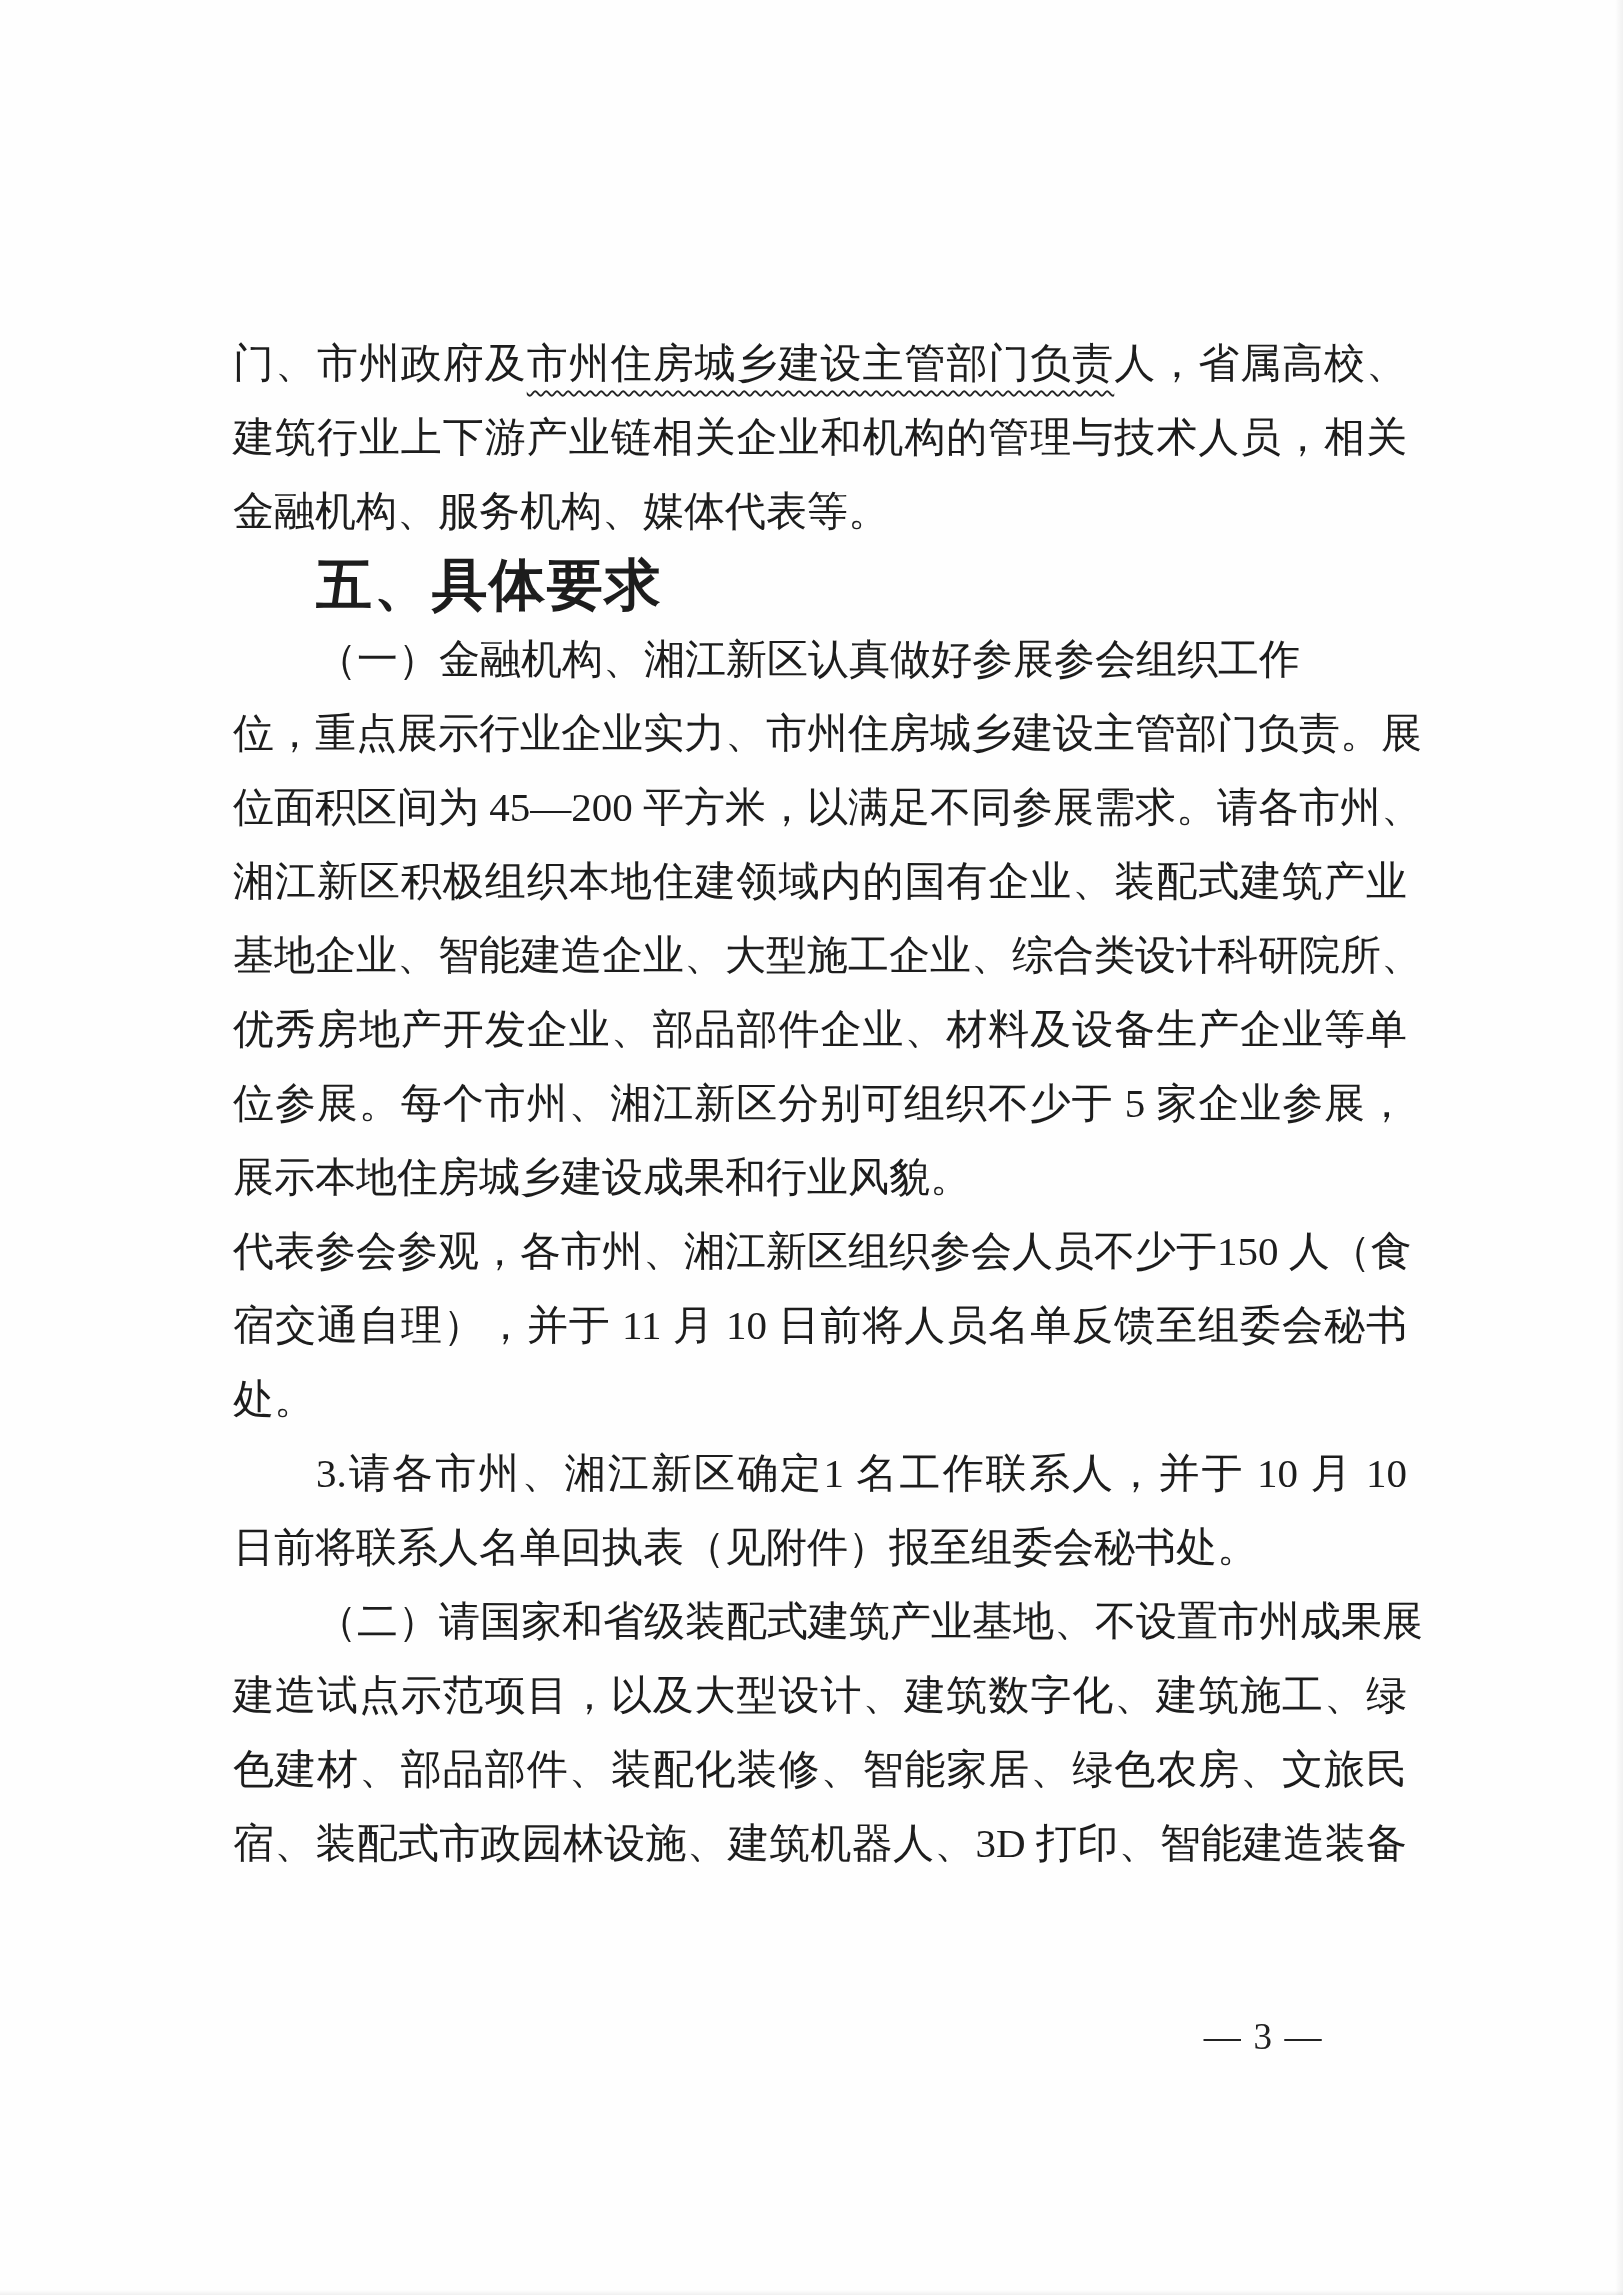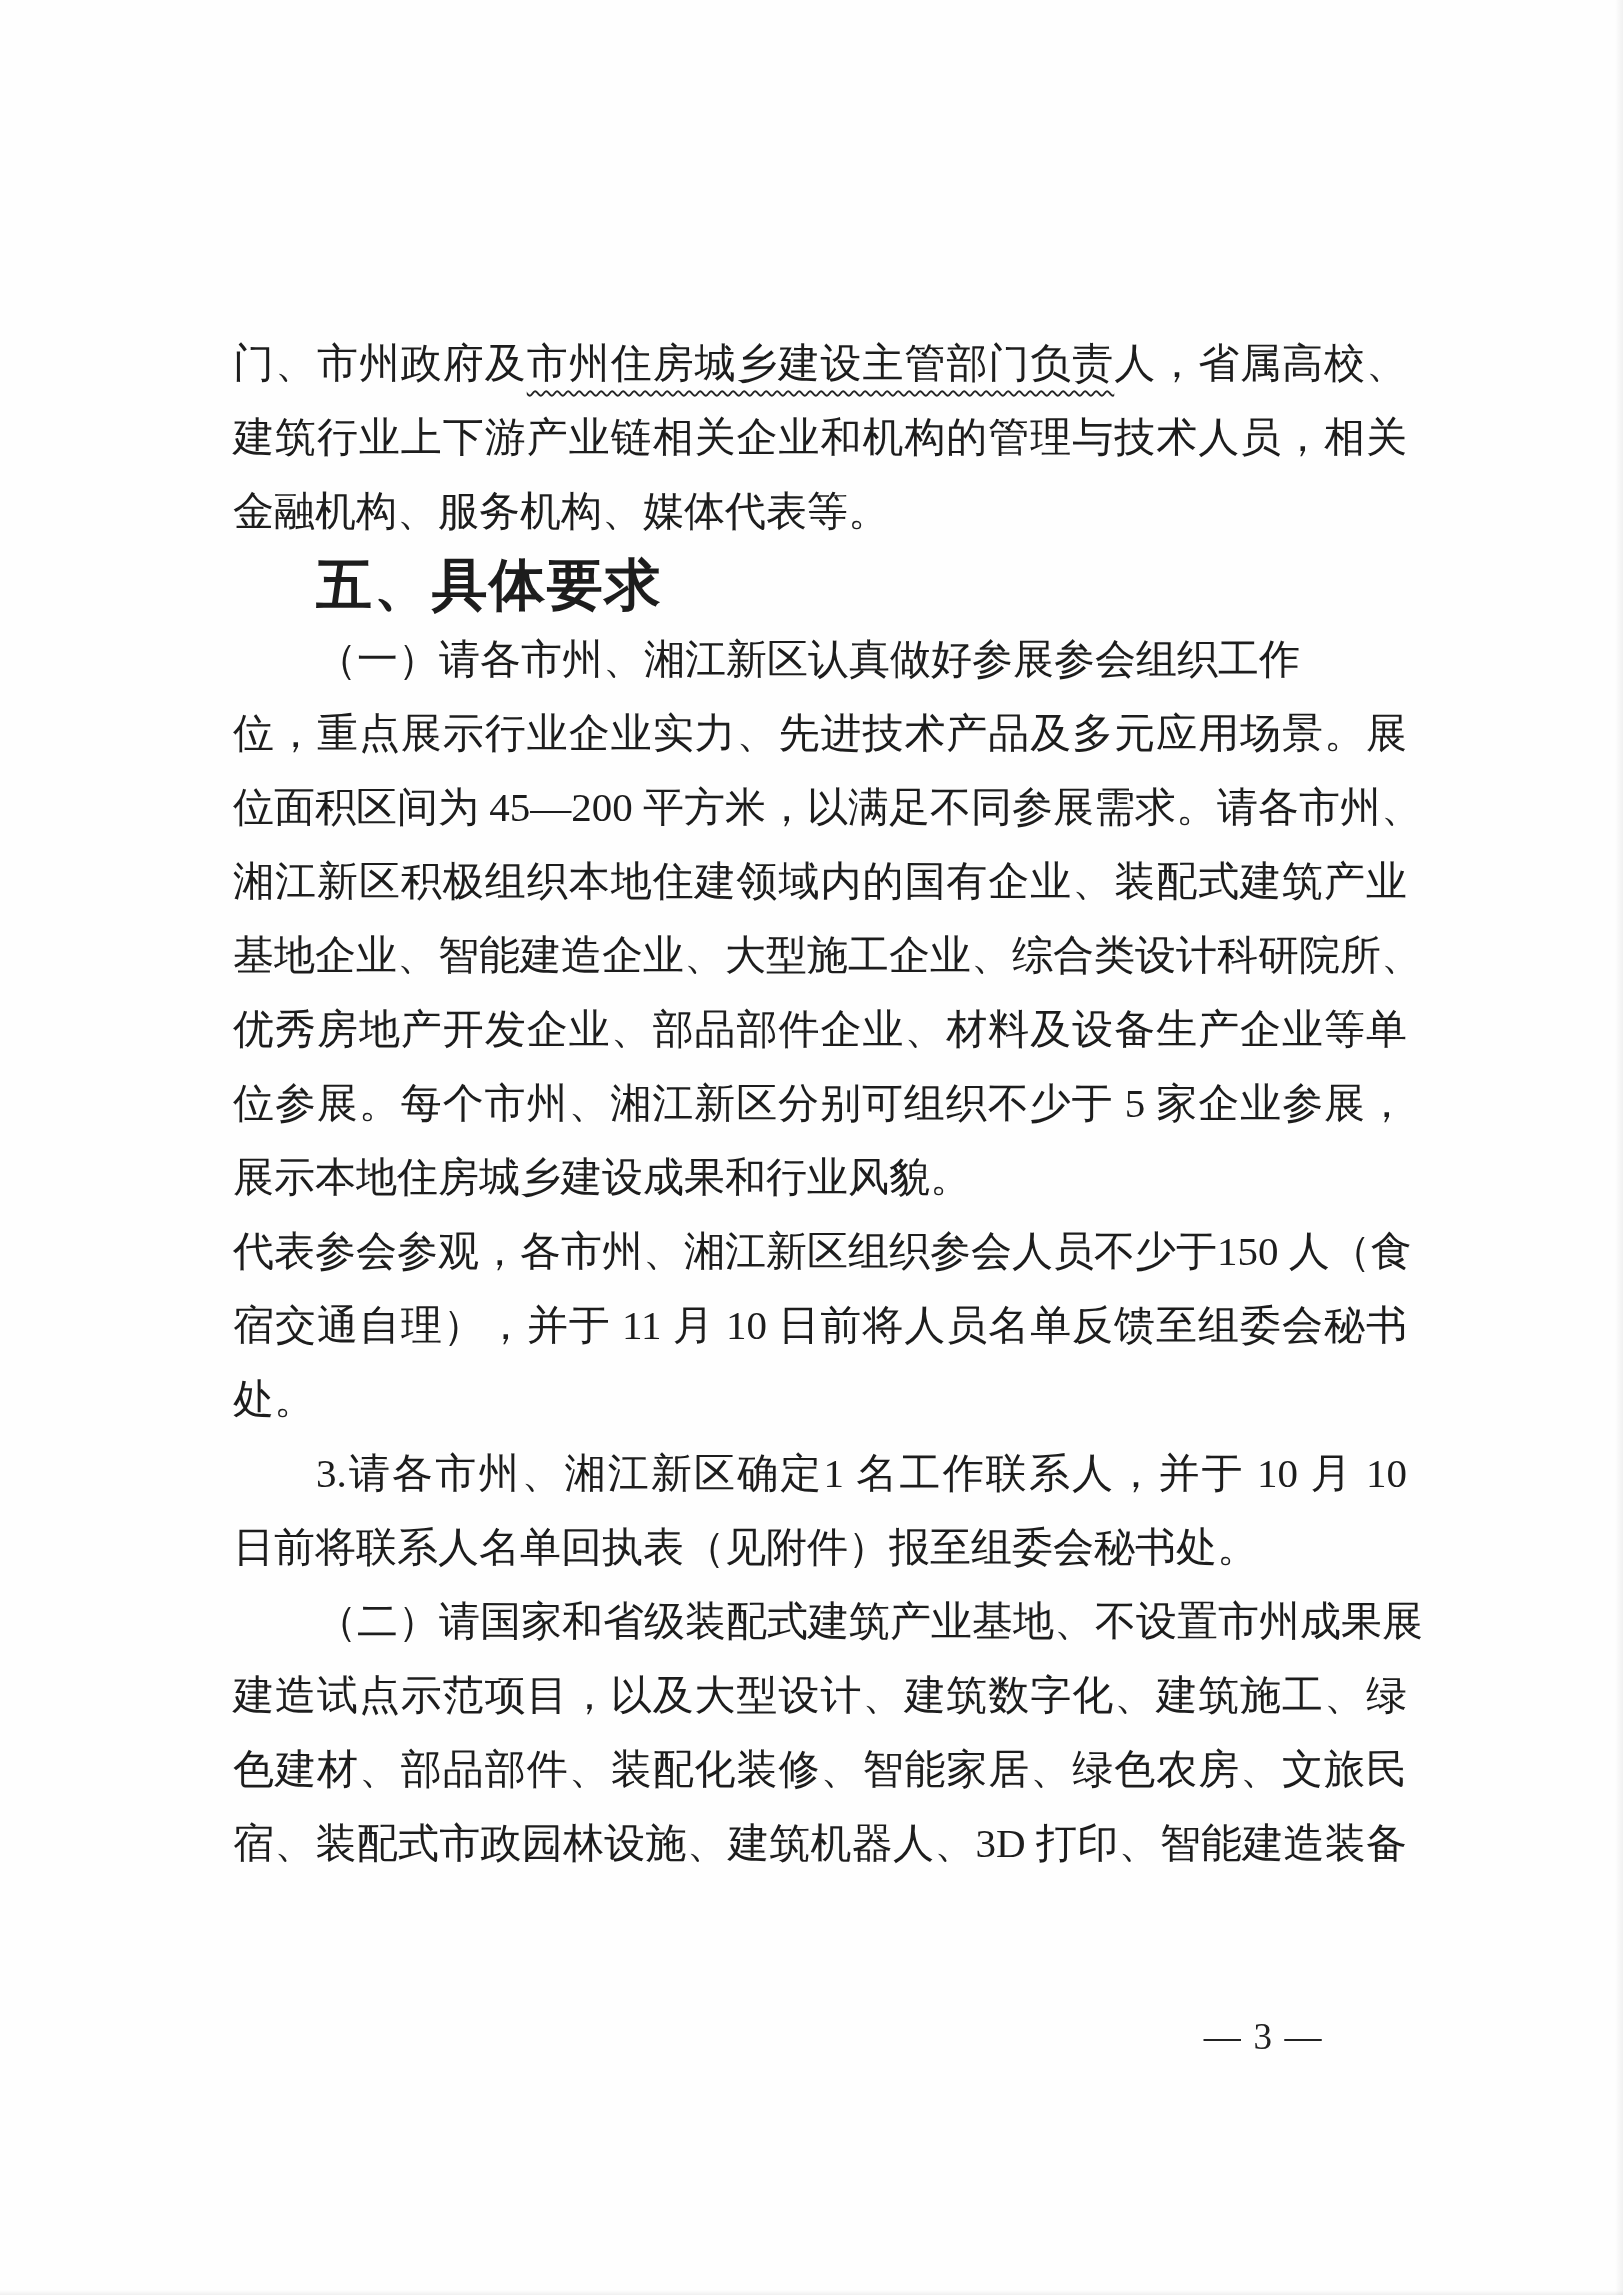--- a/index.html
+++ b/index.html
@@ -77,22 +77,22 @@
 
 <div class="page">
 
   <div class="textblock">
 
     <div class="line"><span>门、市州政府及</span><span class="wavy">市州住房城乡建设主管部门负责</span><span>人，省属高校、</span></div>
 
     <div class="line">建筑行业上下游产业链相关企业和机构的管理与技术人员，相关</div>
     <div class="line end">金融机构、服务机构、媒体代表等。</div>
     <div class="line end indent heading">五、具体要求</div>
-    <div class="line end indent">（一）请各市州、湘江新区认真做好参展参会组织工作</div>
-    <div class="line">位，重点展示行业企业实力、先进技术产品及多元应用场景。展</div>
+    <div class="line end indent">（一）金融机构、湘江新区认真做好参展参会组织工作</div>
+    <div class="line">位，重点展示行业企业实力、市州住房城乡建设主管部门负责。展</div>
     <div class="line">位面积区间为 45—200 平方米，以满足不同参展需求。请各市州、</div>
     <div class="line">湘江新区积极组织本地住建领域内的国有企业、装配式建筑产业</div>
     <div class="line">基地企业、智能建造企业、大型施工企业、综合类设计科研院所、</div>
     <div class="line">优秀房地产开发企业、部品部件企业、材料及设备生产企业等单</div>
     <div class="line">位参展。每个市州、湘江新区分别可组织不少于 5 家企业参展，</div>
     <div class="line end">展示本地住房城乡建设成果和行业风貌。</div>
     <div class="line">代表参会参观，各市州、湘江新区组织参会人员不少于150 人（食</div>
     <div class="line">宿交通自理），并于 11 月 10 日前将人员名单反馈至组委会秘书</div>
     <div class="line end">处。</div>
     <div class="line indent">3.请各市州、湘江新区确定1 名工作联系人，并于 10 月 10</div>

